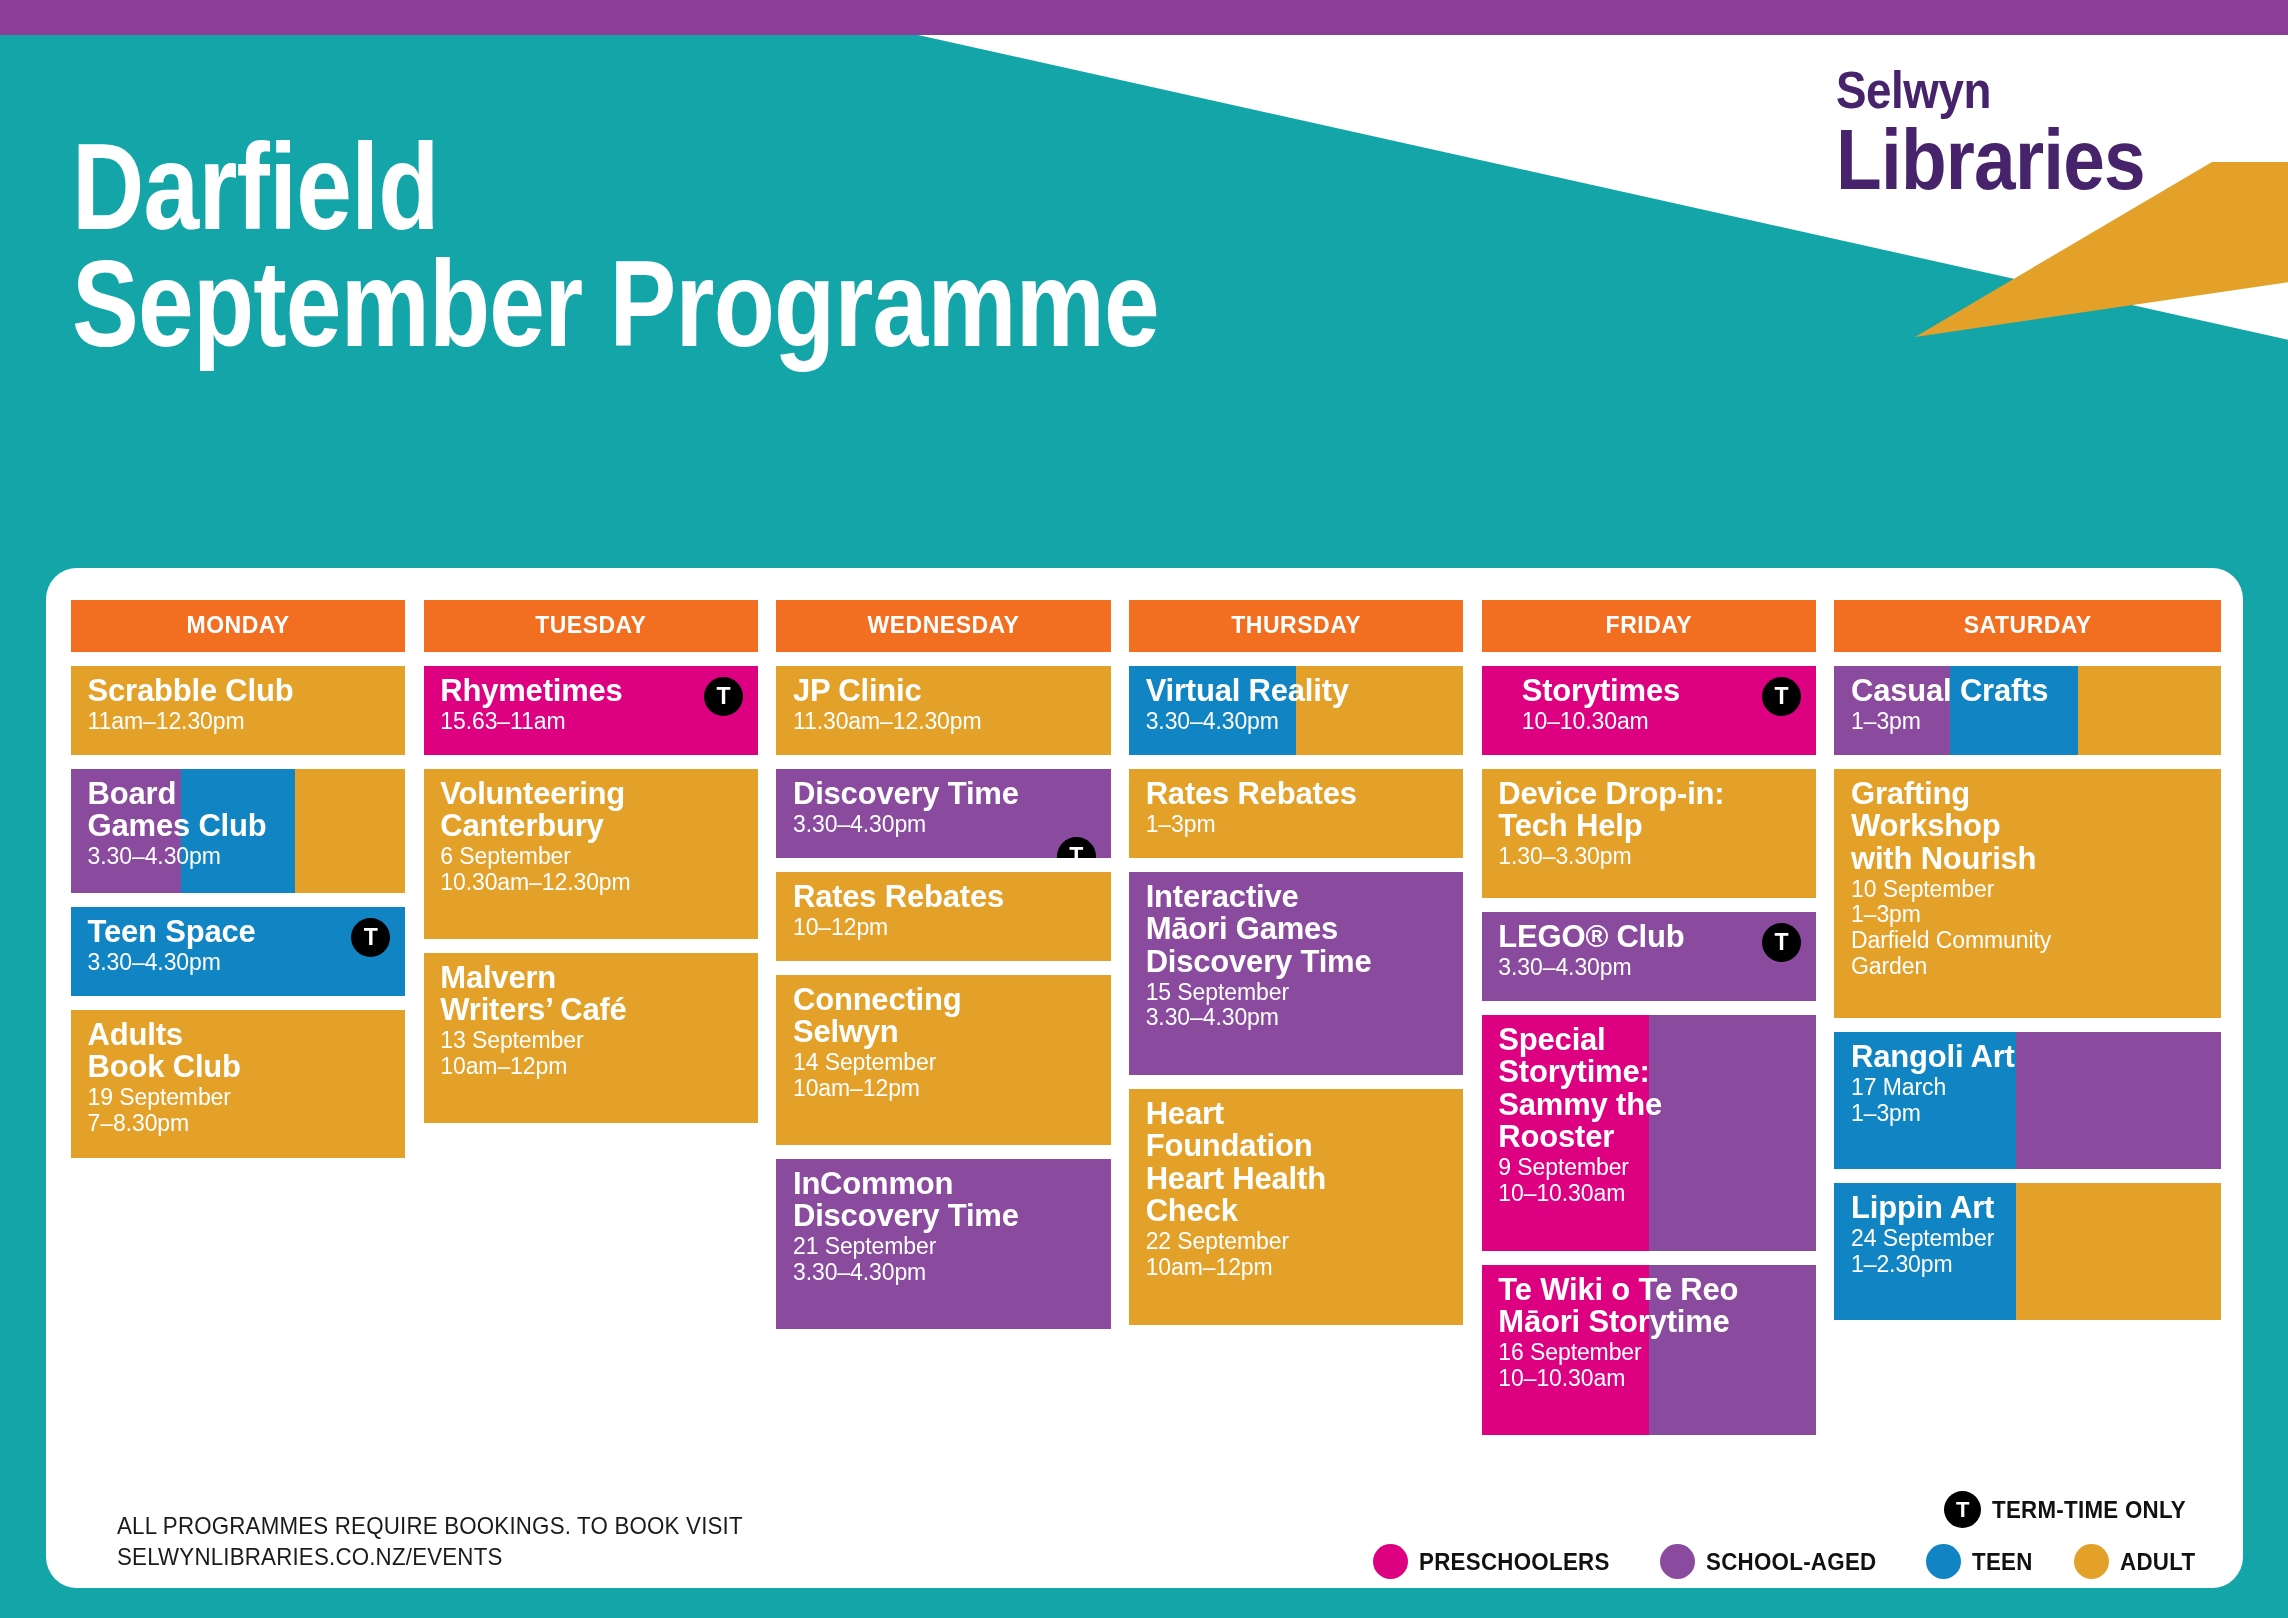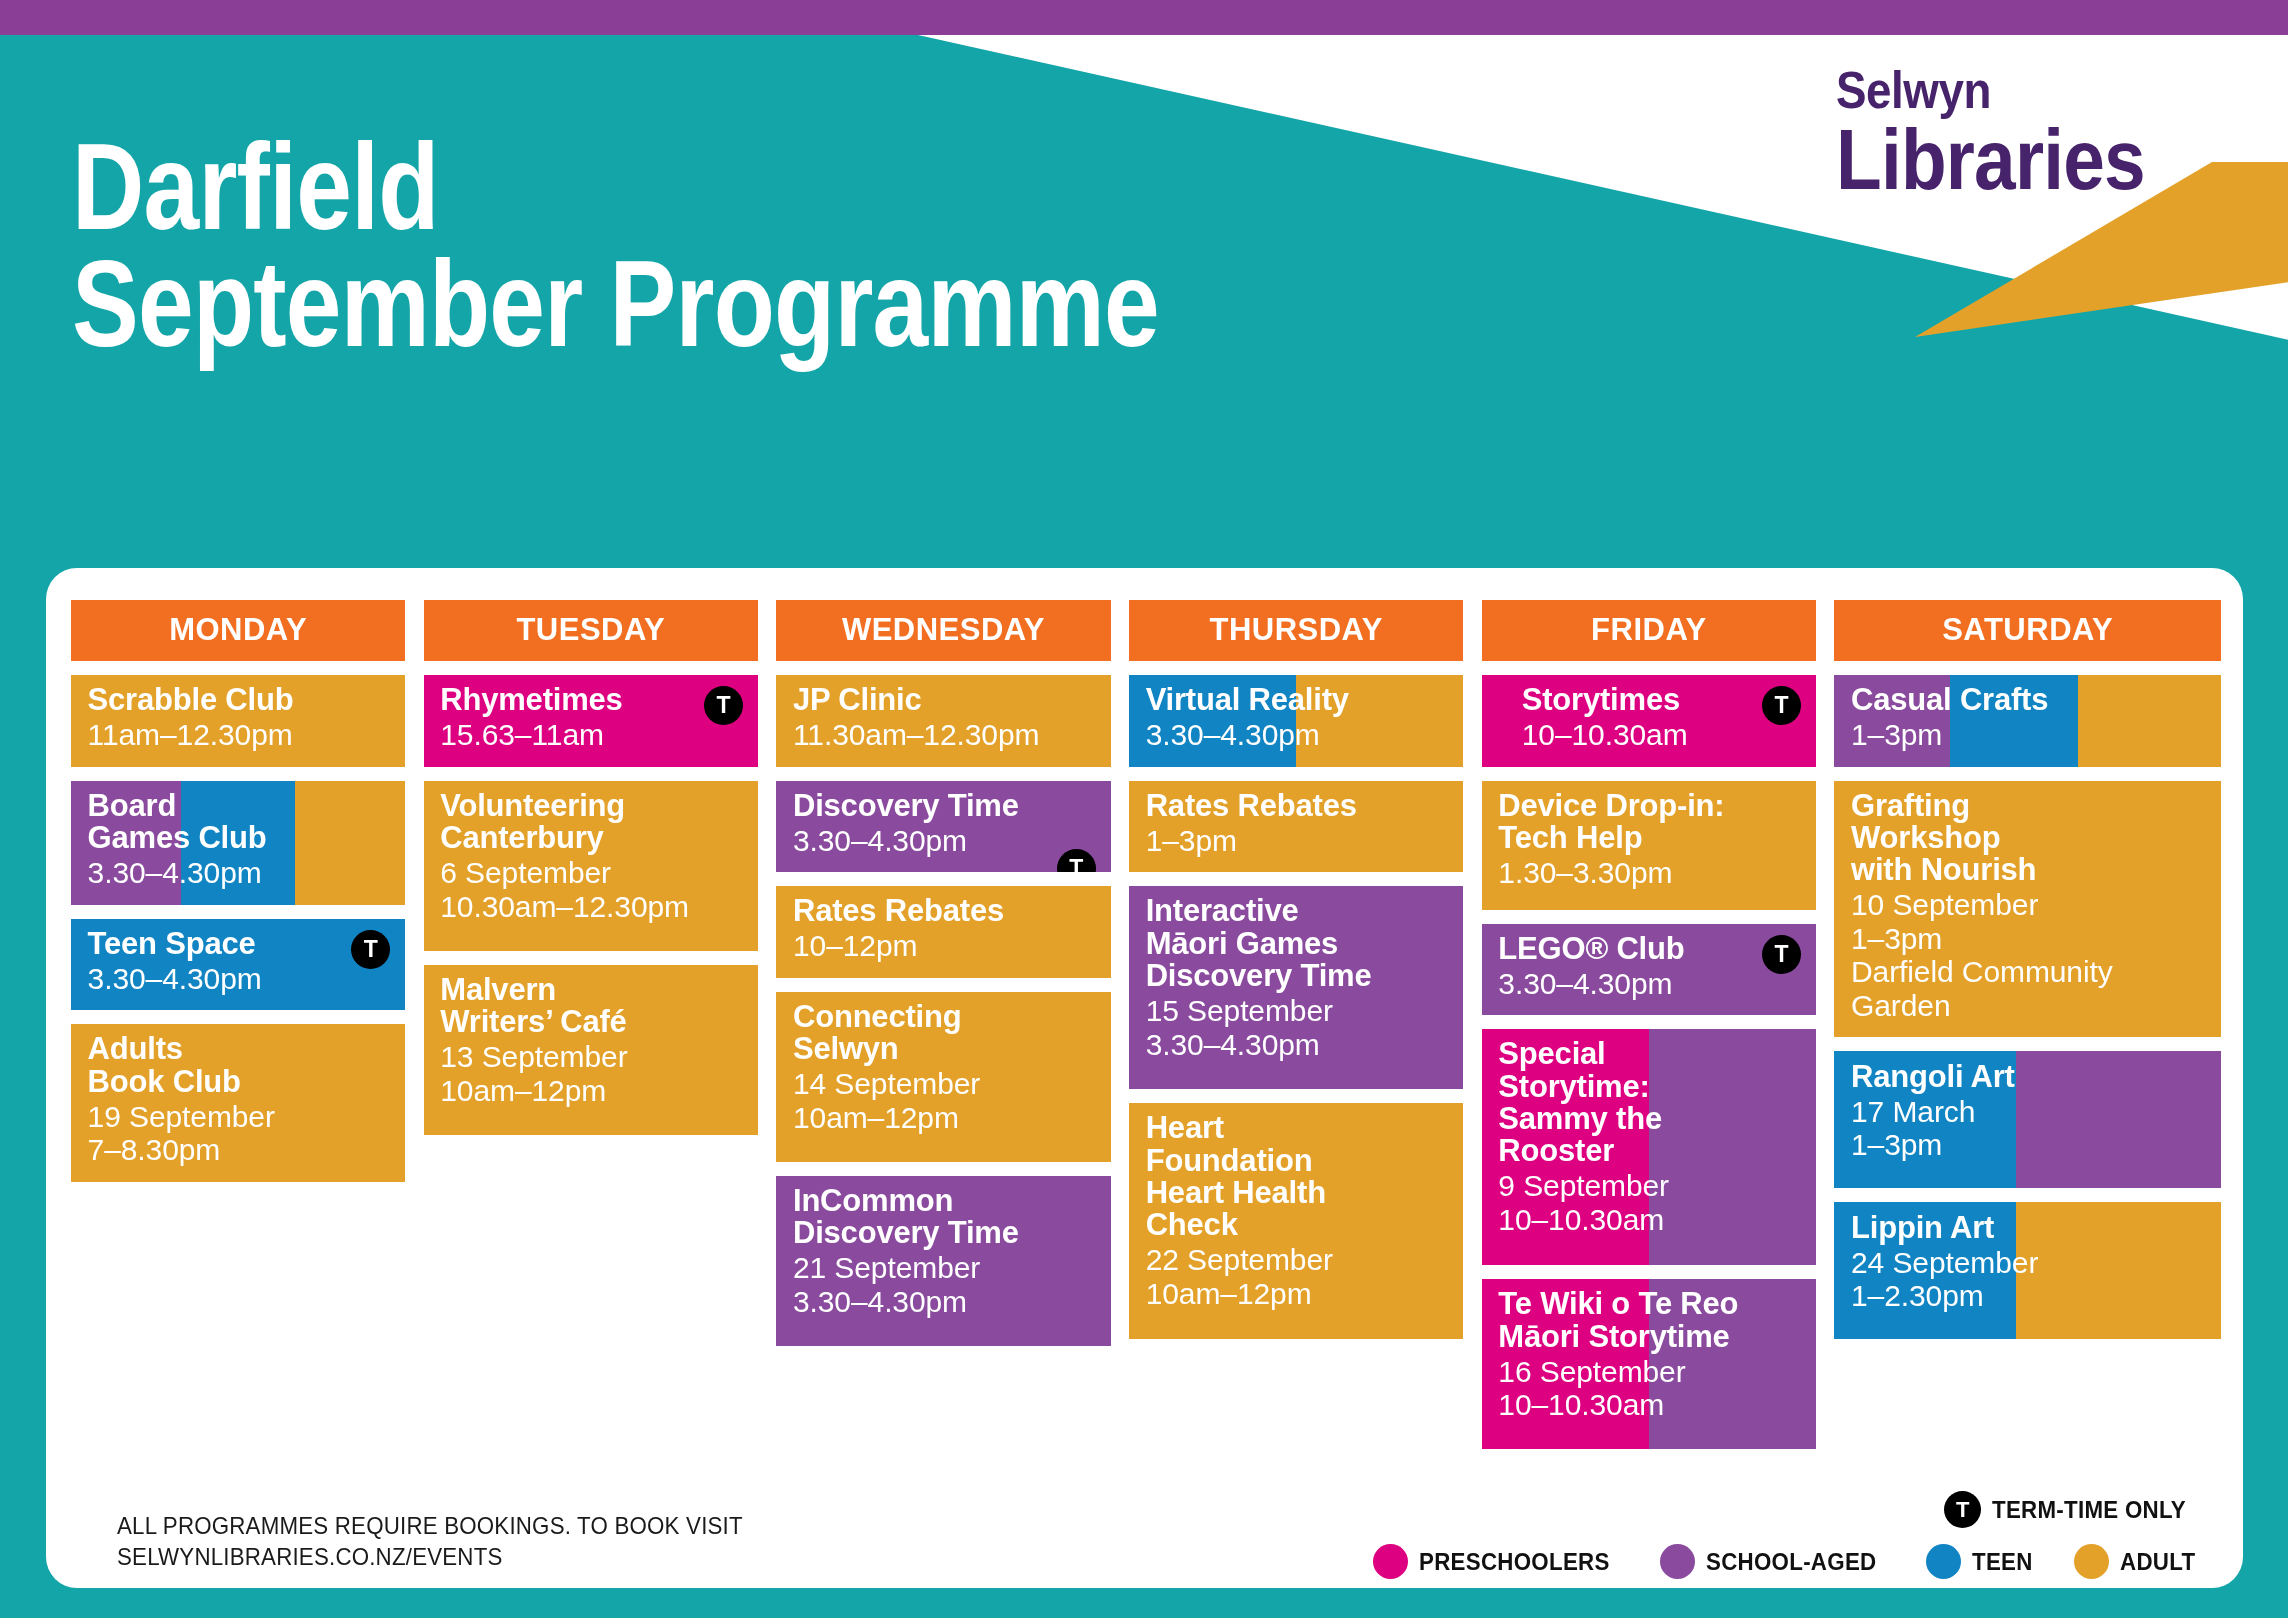--- a/index.html
+++ b/index.html
@@ -72,21 +72,21 @@
   #grid{
     position:absolute;left:25px;top:32px;
     width:2150px;
     display:flex;
     gap:18.5px;
   }
   .day-col{width:338px;display:flex;flex-direction:column;}
   .day-col.saturday{width:391px;}
   .day-head{
     background:#F26F21;color:#ffffff;
-    font-size:31px;font-weight:bold;
+    font-size:23px;font-weight:bold;
     letter-spacing:0.5px;
     text-align:center;
     padding:12px 0 13px 0;
     transform:none;
     margin-bottom:14px;
   }
   .event{
     position:relative;
     margin-bottom:14px;
     padding:9.2px 16.6px 14.8px 16.6px;
@@ -99,21 +99,21 @@
   }
   .event .bands span{display:block;height:100%;}
   .event .inner{position:relative;z-index:1;}
   .ev-title{
     font-size:31px;font-weight:bold;line-height:1.04;
     letter-spacing:-0.2px;
     white-space:pre-line;
     padding-right:9.2px;
   }
   .ev-sub{
-    font-size:30px;font-weight:normal;line-height:1.12;
+    font-size:23px;font-weight:normal;line-height:1.12;
     white-space:pre-line;margin-top:1.8px;
     letter-spacing:-0.1px;
   }
   .term-badge{
     position:absolute;z-index:2;
     width:39px;height:39px;border-radius:50%;
     background:#000000;color:#ffffff;
     font-size:23px;font-weight:bold;
     display:flex;align-items:center;justify-content:center;
     right:14.8px;top:11px;

